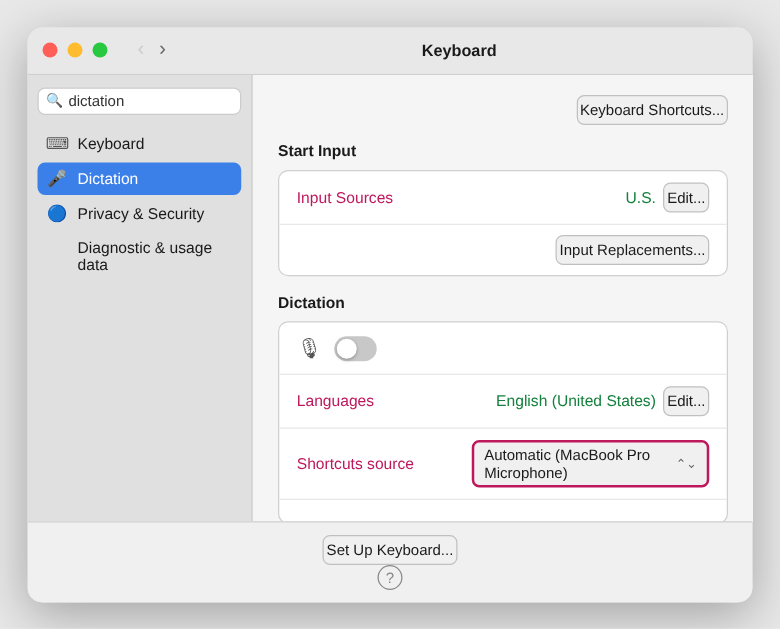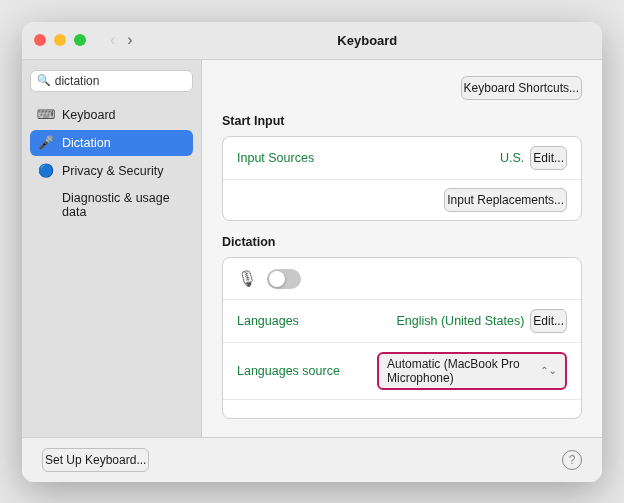--- a/index.html
+++ b/index.html
@@ -174,21 +174,21 @@
     .row {
       display: flex;
       align-items: center;
       padding: 9px 14px;
       border-bottom: 1px solid #e8e8e8;
       font-size: 12.5px;
     }
     .row:last-child { border-bottom: none; }
     .row-label {
       width: 140px;
-      color: #15803d;
+      color: #be185d;
       flex-shrink: 0;
     }
     .row-value {
       flex: 1;
       color: #15803d;
       text-align: right;
       font-size: 12.5px;
     }
     .row-btn {
       margin-left: 6px;
@@ -253,20 +253,21 @@
       color: #1a1a1a;
     }
     .chevron { font-size: 10px; color: #666; }
     .bottom-bar {
       display: flex;
       justify-content: space-between;
       align-items: center;
       padding: 10px 20px;
       border-top: 1px solid #d0d0d0;
       background: #f0f0f0;
+      flex-direction: column;
     }
     .question-btn {
       width: 20px;
       height: 20px;
       border-radius: 50%;
       border: 1.5px solid #888;
       background: none;
       color: #888;
       font-size: 12px;
       cursor: pointer;
@@ -340,21 +341,21 @@
         <div class="dictation-row">
           <span class="mic-icon">🎙</span>
           <div class="toggle"></div>
         </div>
         <div class="row">
           <span class="row-label">Languages</span>
           <span class="row-value">English (United States)</span>
           <button class="btn row-btn">Edit...</button>
         </div>
         <div class="row">
-          <span class="row-label">Languages source</span>
+          <span class="row-label">Shortcuts source</span>
           <div class="select-like">
             <span>Automatic (MacBook Pro Microphone)</span>
             <span class="chevron">⌃⌄</span>
           </div>
         </div>
         <div class="row">
           
           
         </div>
 

